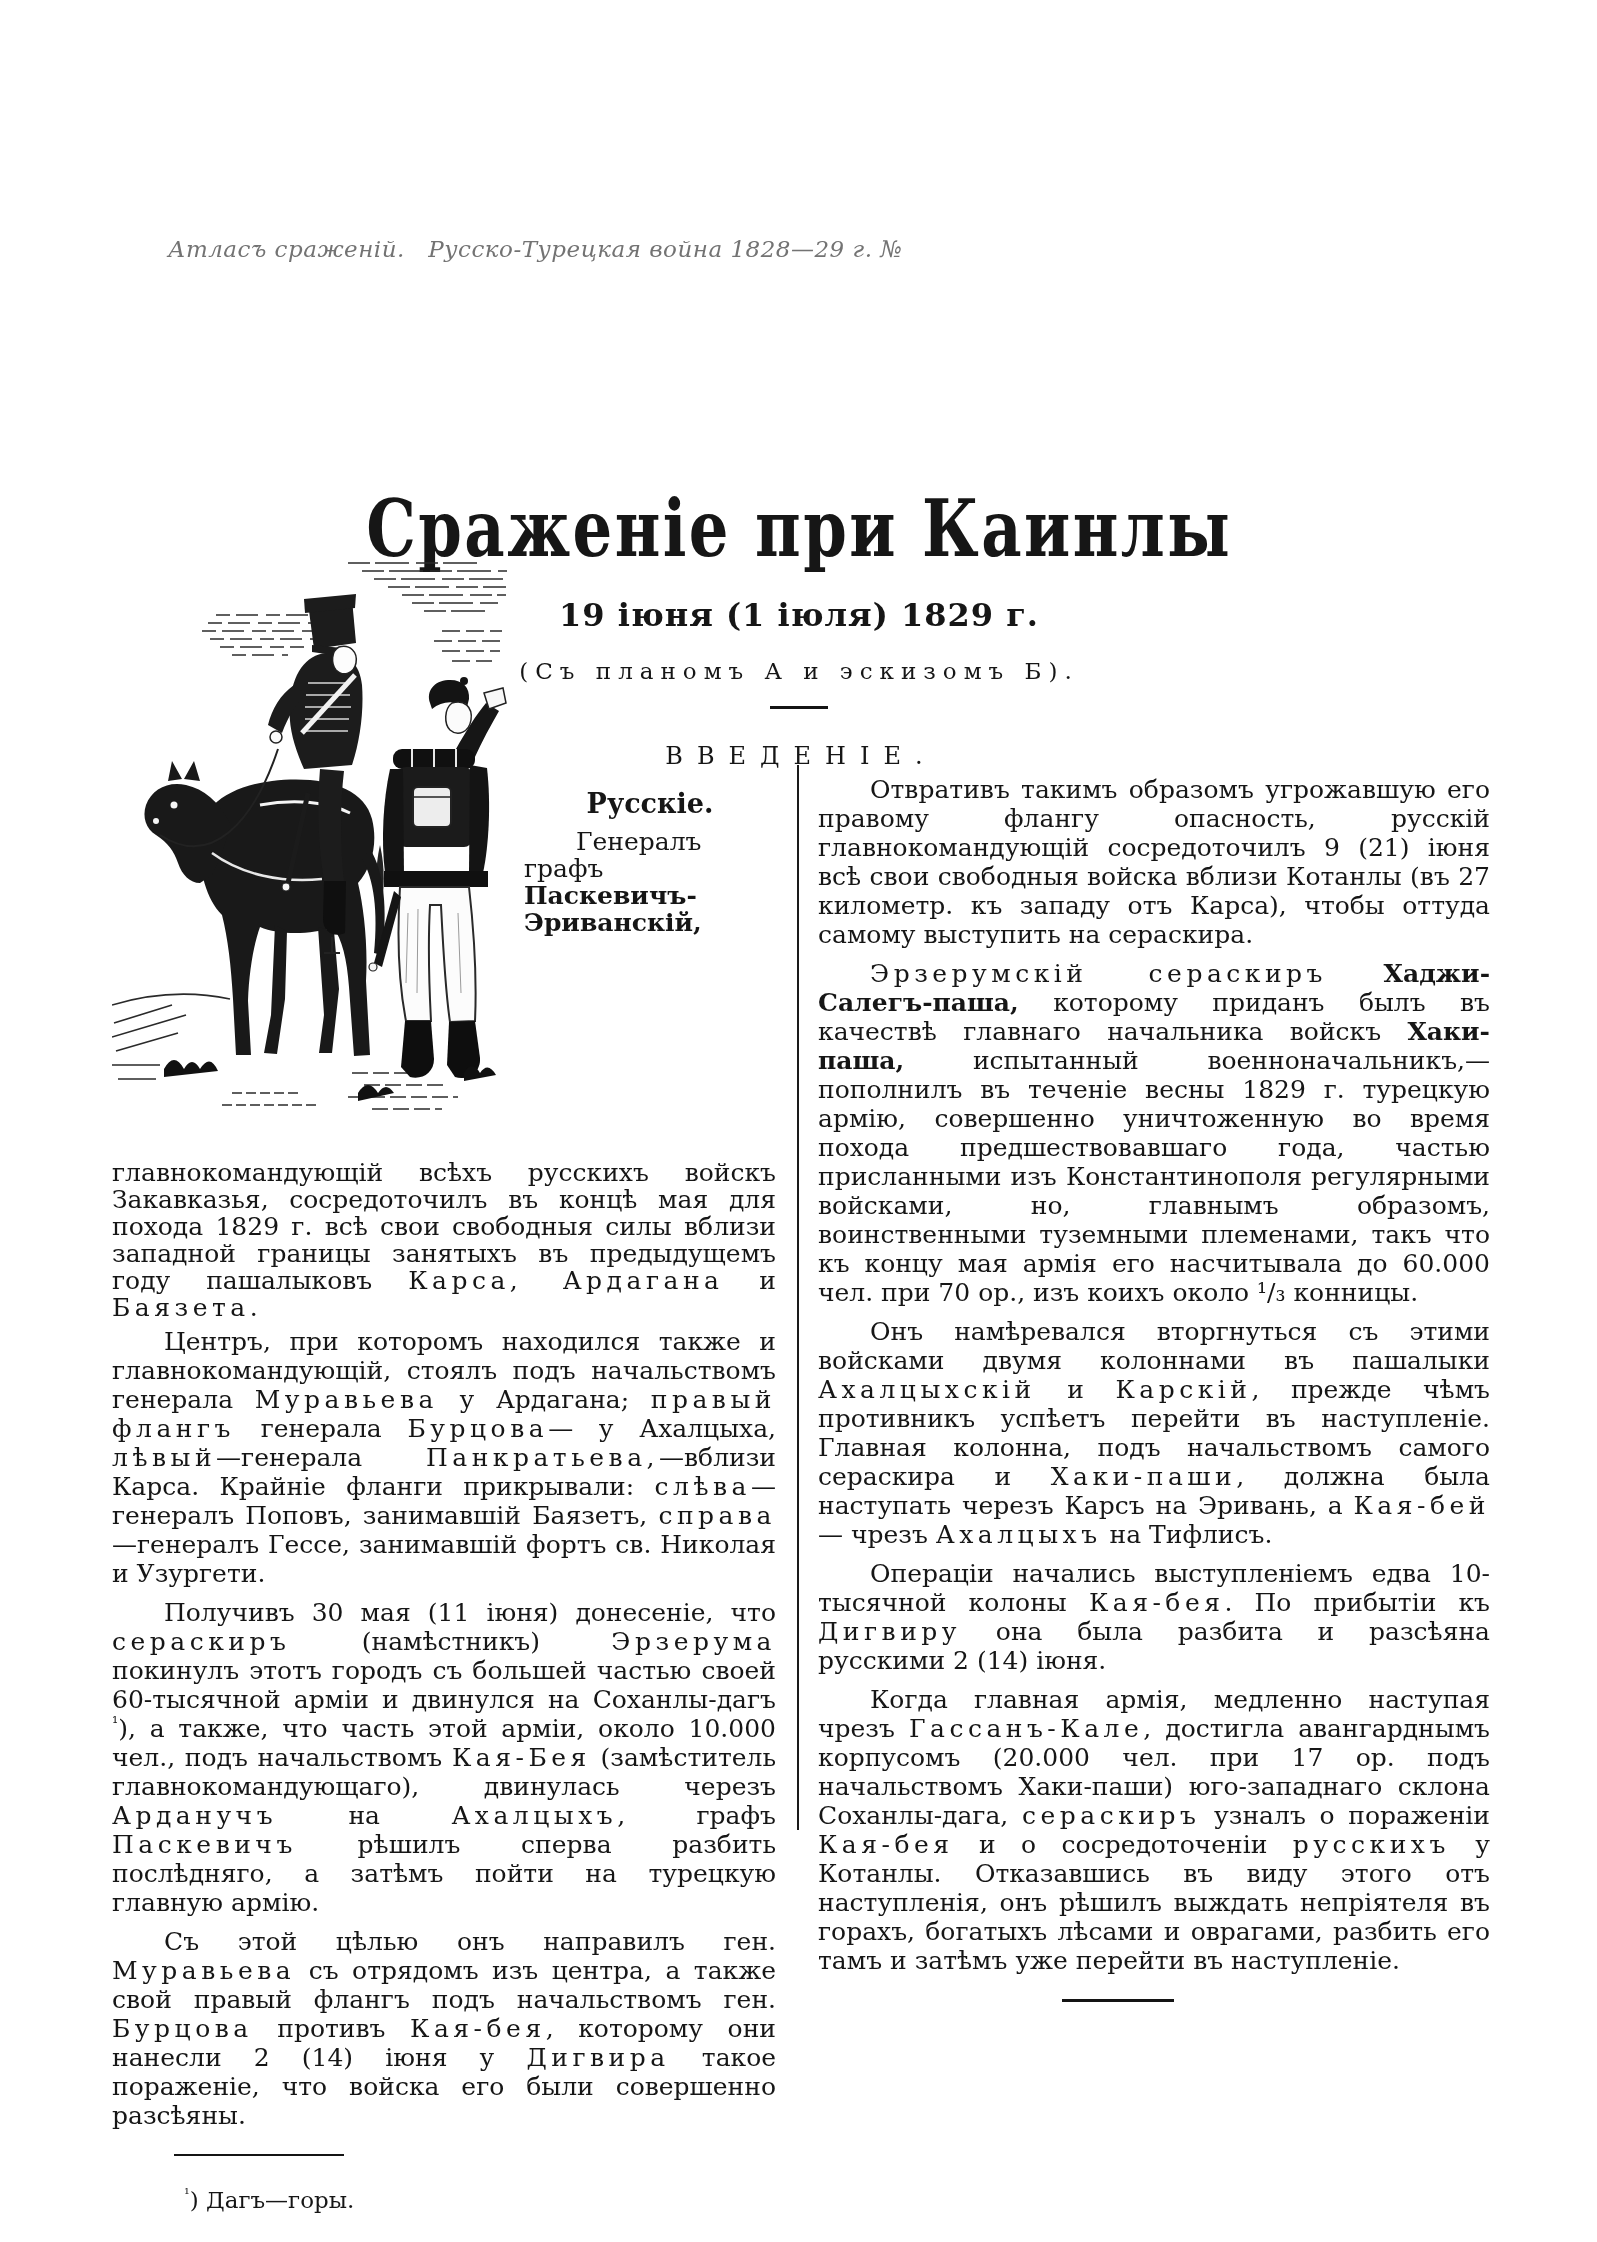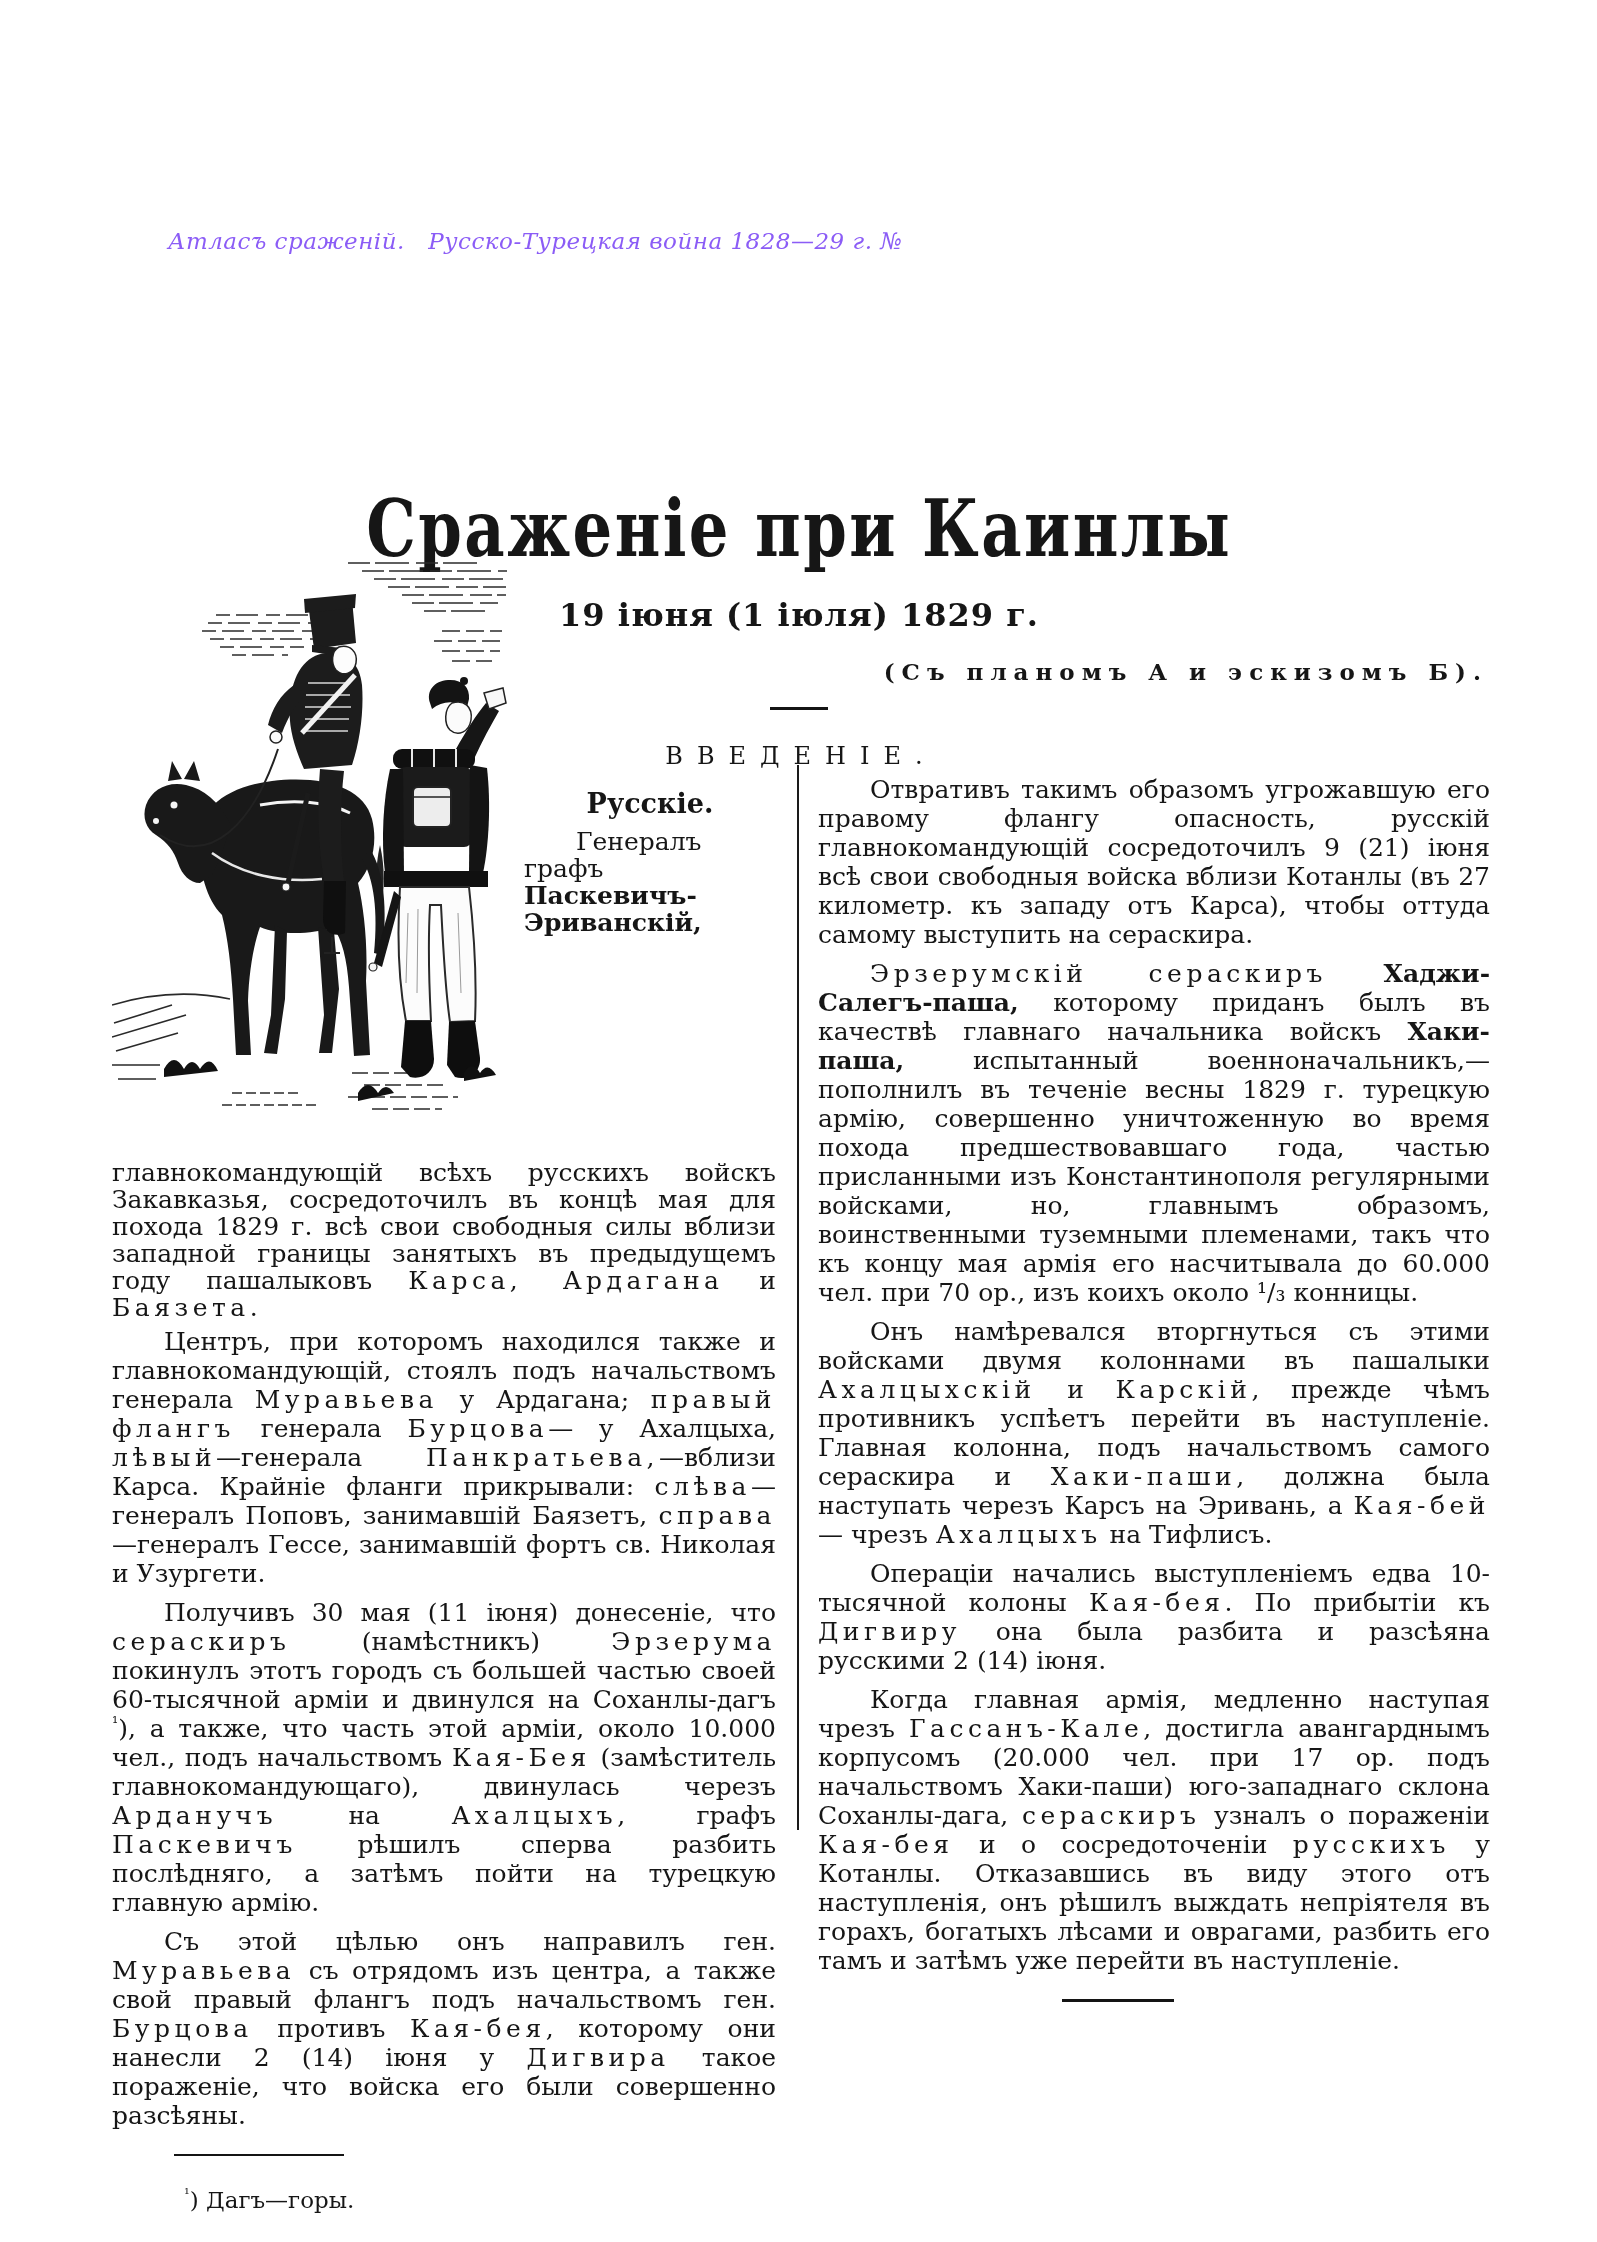--- a/index.html
+++ b/index.html
@@ -5,29 +5,29 @@
   html,body{margin:0;padding:0;background:#888;}
   .page{
     position:relative;
     width:1597px;height:2242px;
     background:#ffffff;
     font-family:"DejaVu Serif", serif;
     color:#161616;
     overflow:hidden;
   }
   .atlas-line{
-    position:absolute;top:228px;left:168px;
+    position:absolute;top:236px;left:168px;
     font-style:italic;font-size:23px;letter-spacing:0.5px;
-    white-space:pre;color:#8b5cf6;
+    white-space:pre;color:#737373;
   }
   .title-block{position:absolute;top:488px;left:110px;width:1378px;text-align:center;}
   .main-title{font-size:78px;font-weight:bold;line-height:1.05;}
   .title-inner{display:inline-block;transform:scaleX(0.8);transform-origin:center;letter-spacing:3px;white-space:nowrap;}
   .date-line{margin-top:26px;font-size:32px;font-weight:bold;letter-spacing:1px;}
-  .note-line{margin-top:24px;font-size:23px;font-weight:bold;letter-spacing:7px;text-align:right;}
+  .note-line{margin-top:24px;font-size:23px;font-weight:normal;letter-spacing:7px;}
   .title-rule{width:58px;border-top:3px solid #141414;margin:22px auto 0;}
   .intro-heading{
     position:absolute;top:742px;left:112px;width:1378px;
     text-align:center;font-size:24px;font-weight:normal;letter-spacing:14px;
   }
   .column-divider{position:absolute;left:797px;top:765px;width:2px;height:1065px;background:#1a1a1a;}
   .columns{position:absolute;top:775px;left:112px;width:1378px;display:flex;}
   .col{font-size:25px;line-height:29px;}
   .left-col{width:664px;}
   .right-col{width:672px;margin-left:auto;}

